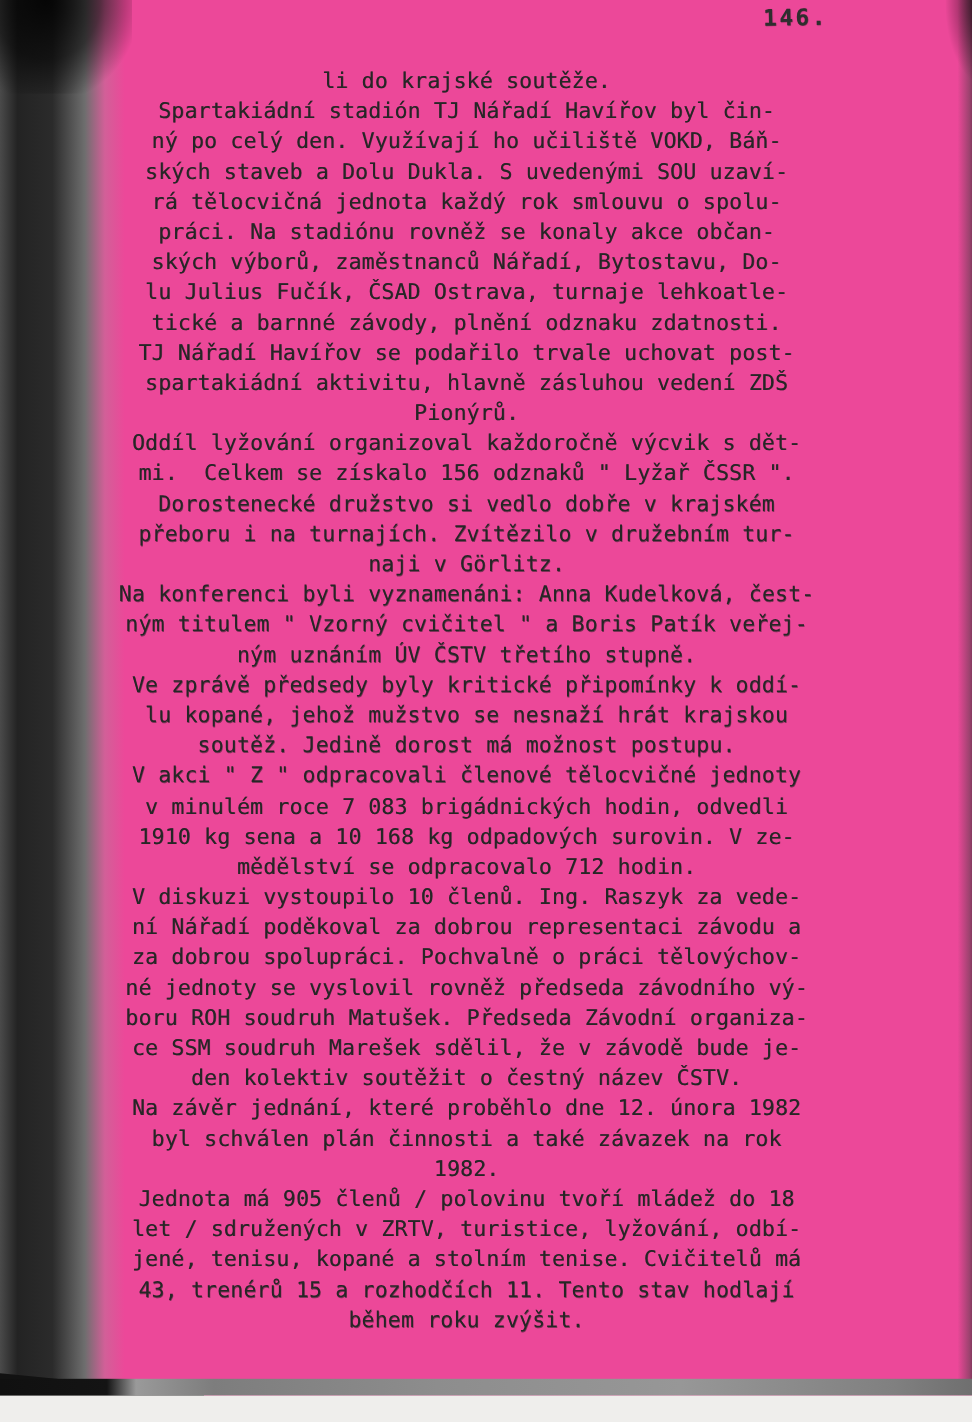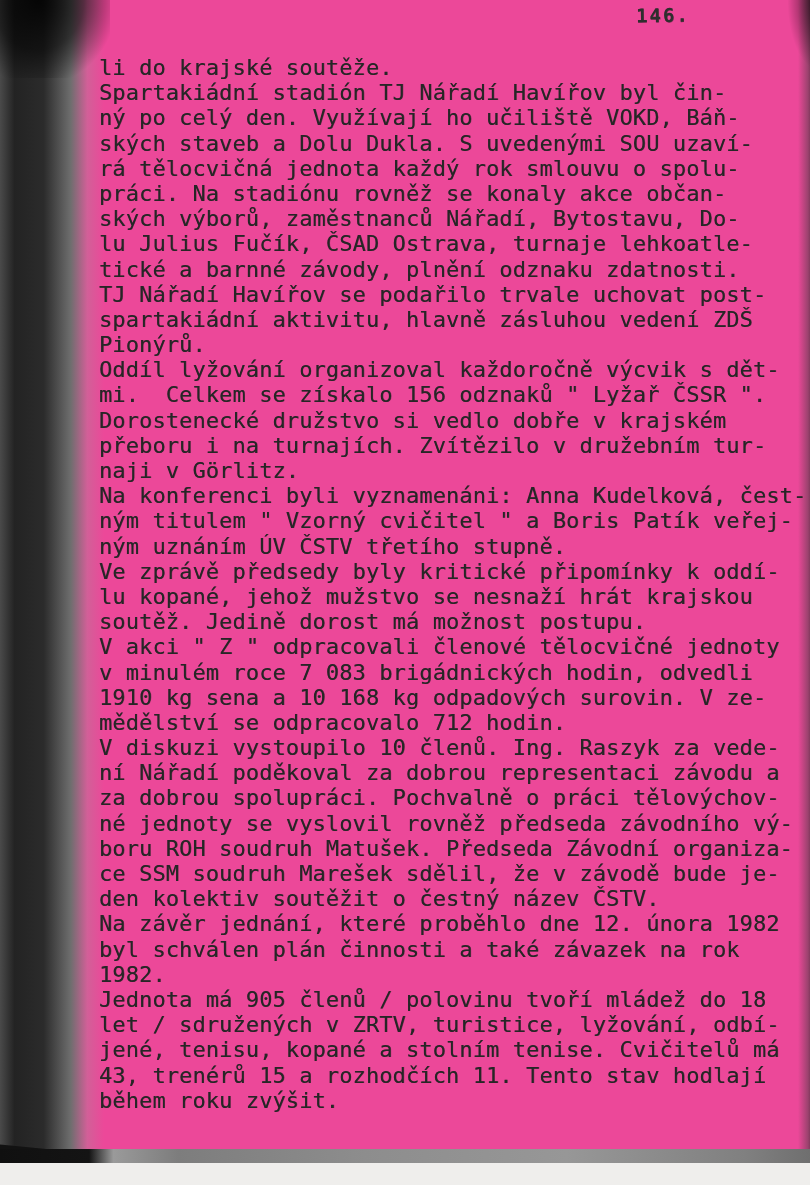--- a/index.html
+++ b/index.html
@@ -50,23 +50,24 @@
     background:#efeeec;
   }
   .page-number{
     position:absolute;left:636px;top:4px;
     font-size:19px;font-weight:bold;letter-spacing:2px;
     color:#2e2e2e;transform:rotate(-1deg);
     text-shadow:0.4px 0.4px 0.6px rgba(30,30,30,.6);
   }
   .text{
     position:absolute;left:99px;top:55px;
-    font-size:22px;line-height:25.2px;
+    font-size:18px;line-height:25.2px;
     color:#262626;white-space:pre;letter-spacing:0.1px;
     text-shadow:0.4px 0.4px 0.55px rgba(35,35,35,.55);
+    text-align:center;
   }
   .line{height:25.2px;}
 </style>
 </head>
 <body>
 
 <div class="page">
   <div class="left-band"></div>
   <div class="corner-tl"></div>
   <div class="right-streak"></div>

